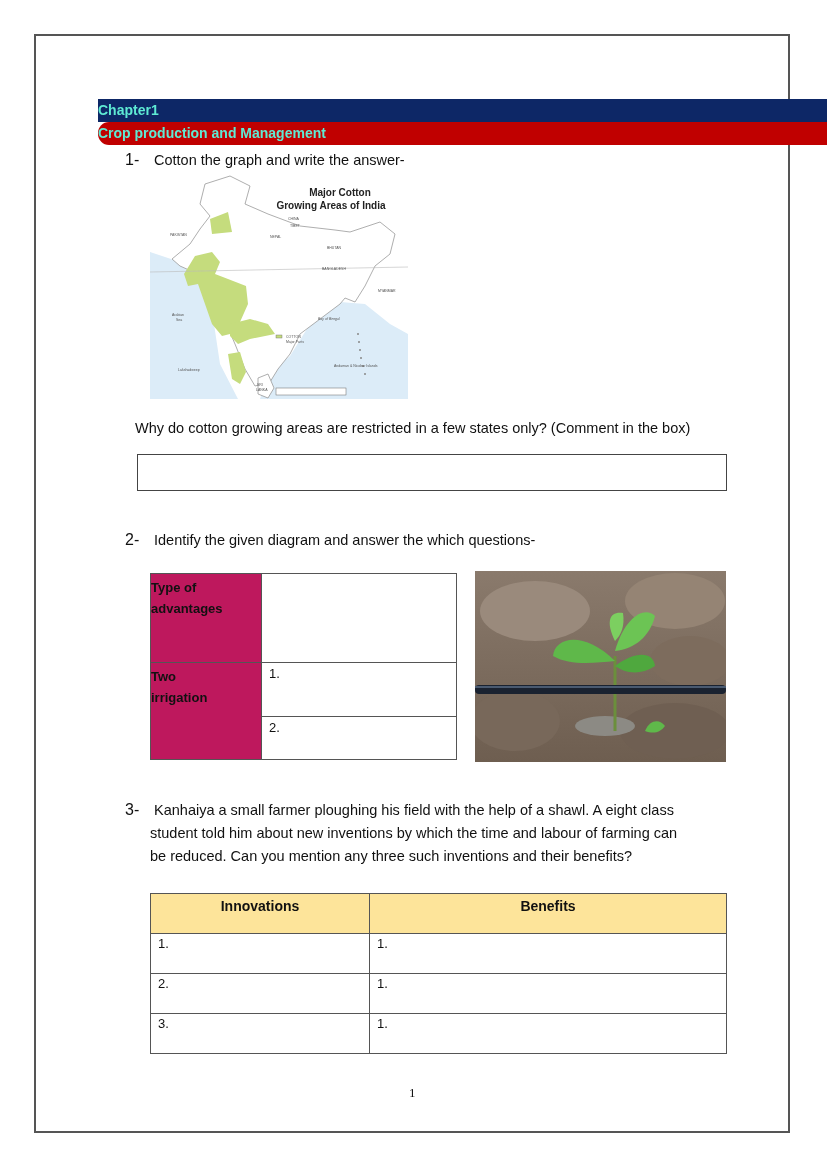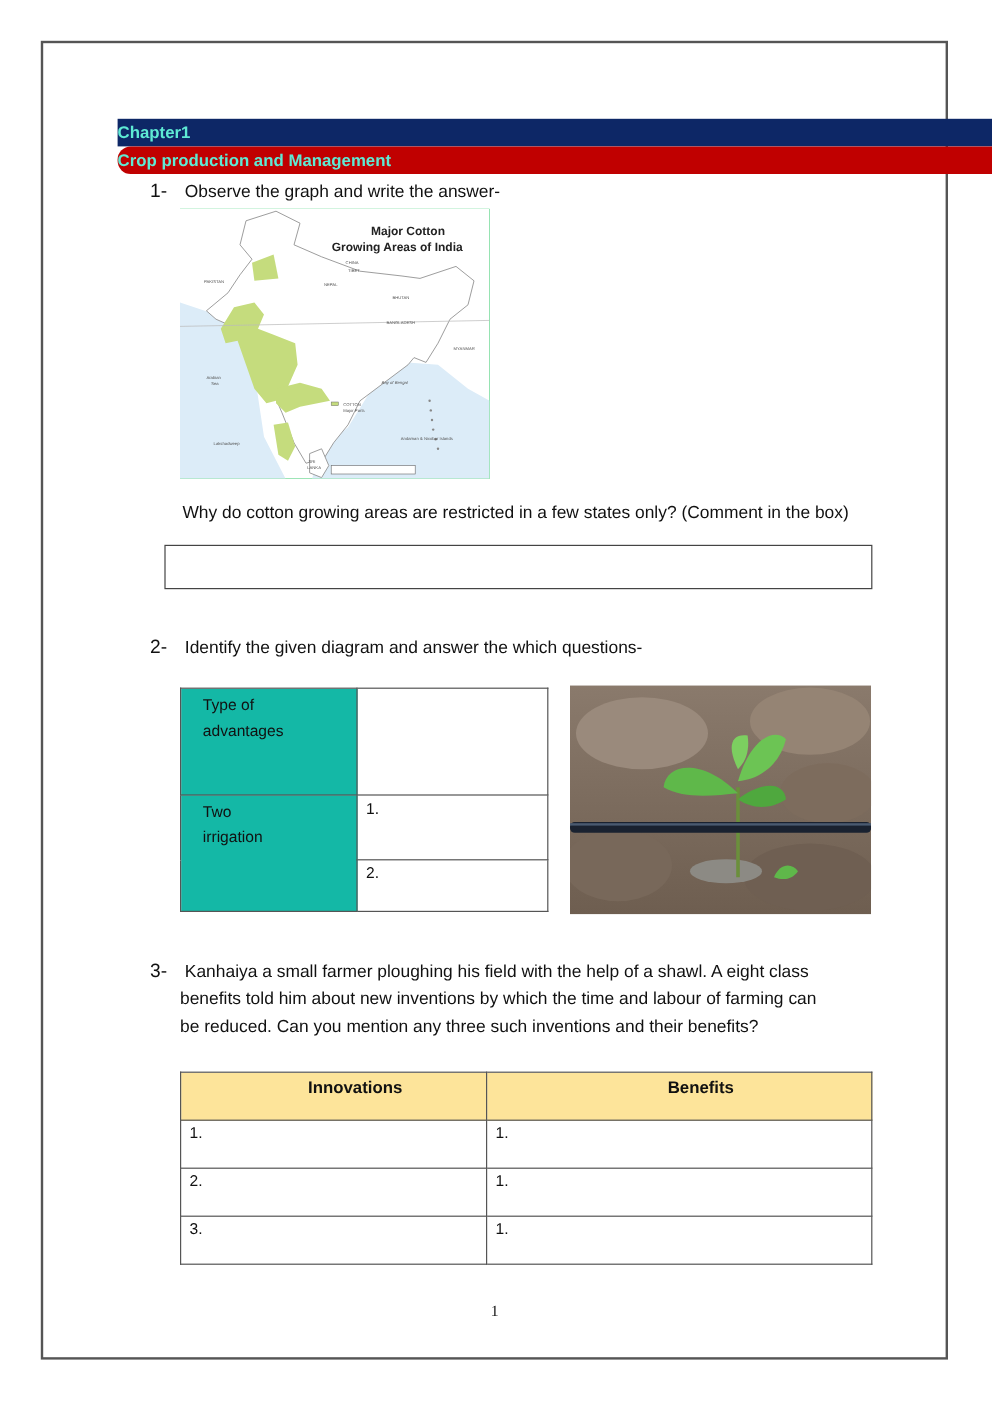--- a/index.html
+++ b/index.html
@@ -8,45 +8,45 @@
   .page-border { position: absolute; left: 34px; top: 34px; width: 756px; height: 1099px;
                  border: 2px solid #555; box-sizing: border-box; }
   .bar { position: absolute; left: 98px; width: 756px; height: 23px; color: #5eead4;
          font-weight: bold; font-size: 14px; text-align: left; line-height: 23px;
          font-family: "Liberation Sans", sans-serif; }
   .bar-navy { top: 99px; background: #0d2766; }
   .bar-red { top: 122px; background: #c00000; border-radius: 11px; }
   .q { position: absolute; font-size: 14.5px; line-height: 22px; }
   .qnum { display: inline-block; width: 25px; font-size: 16px; }
   .map { position: absolute; left: 150px; top: 174px; width: 258px; height: 225px;
-         overflow: hidden; background: #22c55e; }
+         overflow: hidden; background: #f0abfc; }
   .answer-box { position: absolute; left: 137px; top: 454px; width: 590px; height: 37px;
                 border: 1.5px solid #444; box-sizing: border-box; }
   table { border-collapse: collapse; font-family: "Liberation Sans", sans-serif; }
   td, th { border: 1.5px solid #555; vertical-align: top; font-size: 13px; padding: 0; }
   .irr-table { position: absolute; left: 150px; top: 573px; width: 307px; }
-  .irr-table .lab { background: #14b8a6; width: 110px; font-weight: normal; padding: 3px 18px; line-height: 21px; }
+  .irr-table .lab { background: #be185d; width: 110px; font-weight: bold; padding: 3px 0; line-height: 21px; }
   .irr-table .val { padding: 3px 7px; }
   .photo { position: absolute; left: 475px; top: 571px; width: 251px; height: 191px; overflow: hidden; }
   .inv-table { position: absolute; left: 150px; top: 893px; width: 577px; }
-  .inv-table th { background: #fde49a; font-size: 14px; height: 37px; line-height: 20px; padding-top: 2px; padding-left: 36px; }
+  .inv-table th { background: #fde49a; font-size: 14px; height: 37px; line-height: 20px; padding-top: 2px; }
   .inv-table td { height: 35px; padding: 2px 7px; }
   .page-num { position: absolute; left: 409px; top: 1085px; font-size: 13px; font-family: "Liberation Serif", serif; }
 </style>
 </head>
 <body>
 
 <div class="page-border"></div>
 
 <div class="bar bar-navy">Chapter1</div>
 <div class="bar bar-red">Crop production and Management</div>
 
 <div class="q" style="left:125px; top:149px;">
   <span class="qnum">1-</span>
-  <span>Observe the graph and write the answer-</span>
+  <span>Cotton the graph and write the answer-</span>
 </div>
 
 <div class="map">
   <svg width="258" height="225" viewBox="0 0 258 225">
     <rect x="0" y="0" width="258" height="225" fill="#ffffff"></rect>
     <path d="M0 78 L30 88 L60 112 L64 150 L70 190 L88 225 L110 225 L118 200 L140 182 L160 150 L190 128 L215 130 L240 150 L258 160 L258 225 L0 225 Z" fill="#dcecf8"></path>
     <path d="M0 78 L10 96 L0 100 Z" fill="#dcecf8"></path>
 
     <path d="M55 10 L80 2 L100 12 L95 30 L118 40 L150 52 L185 56 L200 58 L230 48 L245 60 L240 80 L225 92 L215 112 L205 128 L195 124 L190 130 L170 145 L150 160 L140 180 L128 195 L120 208 L105 212 L95 195 L85 170 L72 140 L62 112 L48 100 L30 92 L22 85 L40 70 L50 55 L60 42 L50 30 Z" fill="#ffffff" stroke="#999" stroke-width="0.8"></path>
 
@@ -87,21 +87,21 @@
       <text x="106" y="217">LANKA</text>
       <text x="184" y="193">Andaman &amp; Nicobar Islands</text>
       <text x="136" y="164">COTTON</text>
       <text x="136" y="169">Major Parts</text>
     </g>
     <rect x="126" y="161" width="6" height="3" fill="#c5dc7d" stroke="#666" stroke-width="0.4"></rect>
     <rect x="126" y="214" width="70" height="7" fill="#fff" stroke="#666" stroke-width="0.5"></rect>
   </svg>
 </div>
 
-<div class="q" style="left:152px; top:417px;">Why do cotton growing areas are restricted in a few states only? (Comment in the box)</div>
+<div class="q" style="left:135px; top:417px;">Why do cotton growing areas are restricted in a few states only? (Comment in the box)</div>
 
 <div class="answer-box"></div>
 
 <div class="q" style="left:125px; top:529px;">
   <span class="qnum">2-</span>
   <span>Identify the given diagram and answer the which questions-</span>
 </div>
 
 <table class="irr-table">
   <tbody>
@@ -148,21 +148,21 @@
     <rect x="0" y="114" width="251" height="9" rx="4" fill="#1a2230"></rect>
     <rect x="0" y="115" width="251" height="2" fill="#4a5a70"></rect>
     <path d="M170 160 C175 148 185 148 190 155 C185 162 178 163 170 160 Z" fill="#5fb84a"></path>
   </svg>
 </div>
 
 <div class="q" style="left:125px; top:799px;">
   <span class="qnum">3-</span>
   <span>Kanhaiya a small farmer ploughing his field with the help of a shawl. A eight class</span>
 </div>
-<div class="q" style="left:150px; top:822px;">benefits told him about new inventions by which the time and labour of farming can</div>
+<div class="q" style="left:150px; top:822px;">student told him about new inventions by which the time and labour of farming can</div>
 <div class="q" style="left:150px; top:845px;">be reduced. Can you mention any three such inventions and their benefits?</div>
 
 <table class="inv-table">
   <tbody>
       <tr>
     <th style="width:218px;">Innovations</th>
     <th>Benefits</th>
   </tr>
   <tr>
     <td>1.</td>

